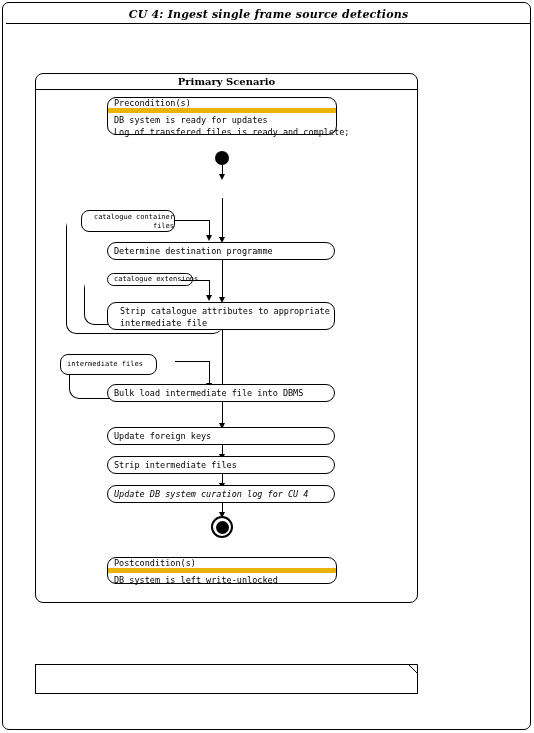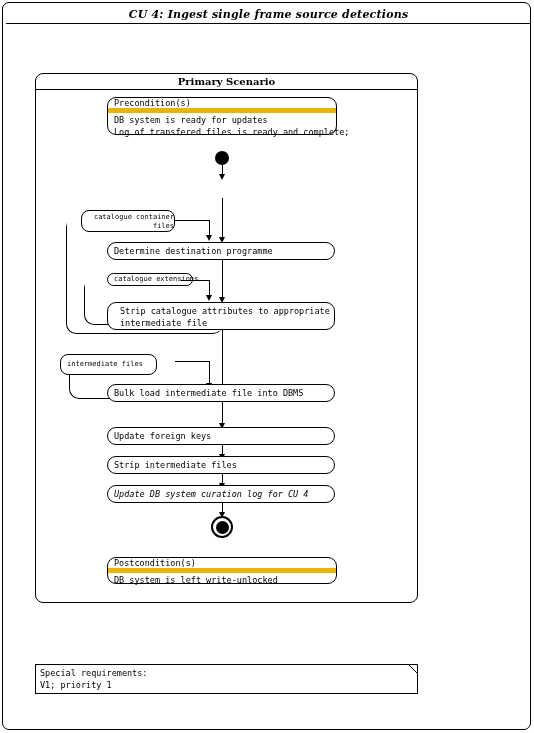--- a/index.html
+++ b/index.html
@@ -225,19 +225,15 @@
     <div class="cond-body">
       <div class="cond-line">DB system is left write-unlocked</div>
     </div>
   </div>
 
   <div class="note">
     <div class="note-body"></div>
     <svg class="note-fold" viewBox="0 0 10 10">
       <path d="M0.5 0.5 L9.5 9.5 L9.5 0.5 Z" fill="#ffffff" stroke="#000000" stroke-width="1"></path>
     </svg>
-    <div class="note-text">
-      <div class="note-line">Special requirements:</div>
-      <div class="note-line">V1; priority 1</div>
-    </div>
   </div>
 
 </div>
 
 </body></html>

